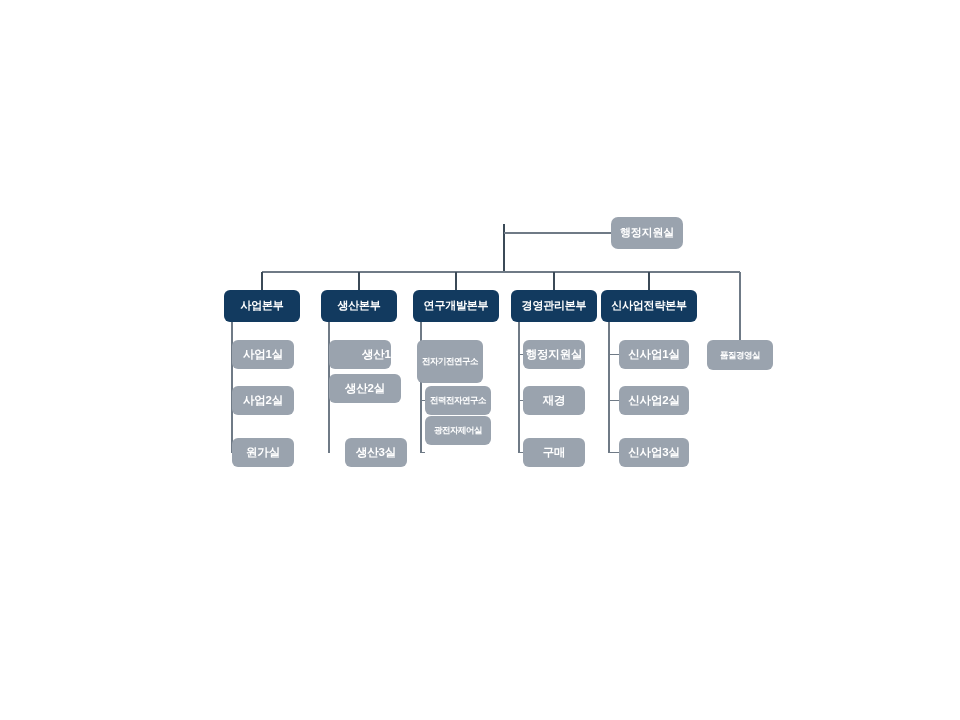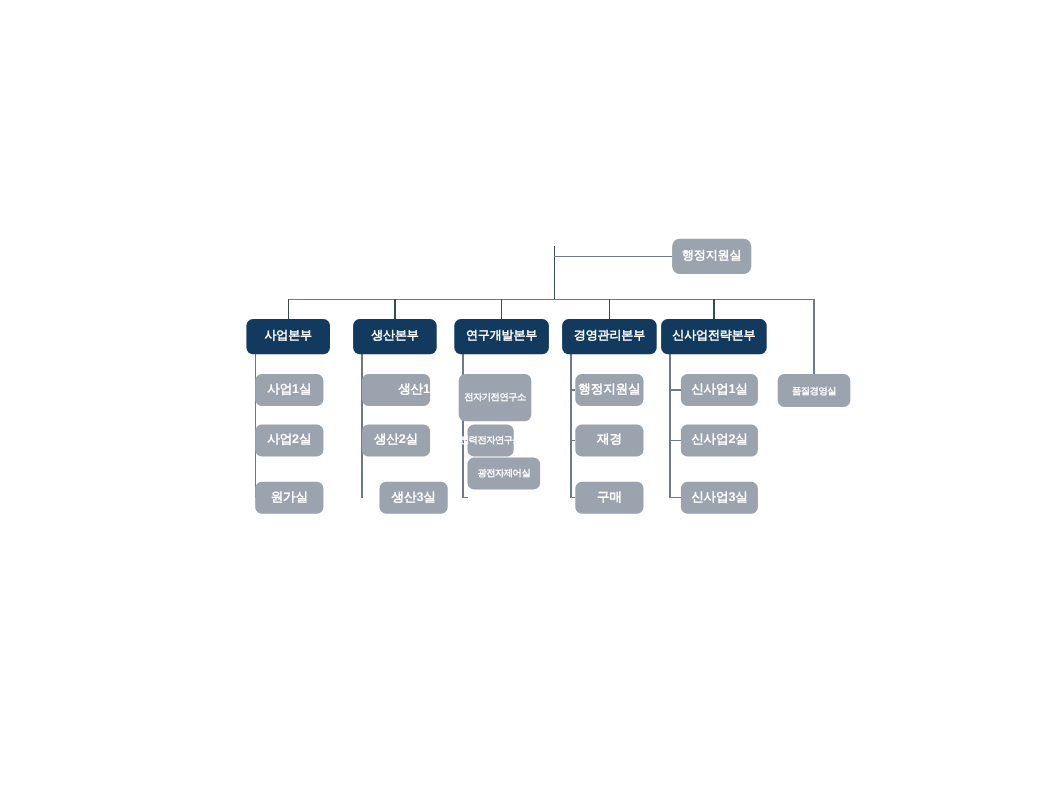--- a/index.html
+++ b/index.html
@@ -128,33 +128,33 @@
       </div>
       <div class="node unit" style="left: 232px; top: 438px; width: 62px; height: 29px;">
         <span>원가실</span>
       </div>
       <div class="node division" style="left: 321px; top: 290px; width: 76px; height: 32px;">
         <span>생산본부</span>
       </div>
       <div class="node unit" style="left: 329px; top: 340px; width: 62px; height: 29px; padding-left: 44px;">
         <span>생산1실</span>
       </div>
-      <div class="node unit" style="left: 329px; top: 386px; width: 62px; height: 29px;">
+      <div class="node unit" style="left: 329px; top: 374px; width: 72px; height: 29px;">
         <span>생산2실</span>
       </div>
       <div class="node unit" style="left: 345px; top: 438px; width: 62px; height: 29px;">
         <span>생산3실</span>
       </div>
       <div class="node division" style="left: 413px; top: 290px; width: 86px; height: 32px;">
         <span>연구개발본부</span>
       </div>
       <div class="node unit tight" style="left: 417px; top: 340px; width: 66px; height: 43px;">
         <span>전자기전연구소</span>
       </div>
-      <div class="node unit tight" style="left: 425px; top: 386px; width: 42px; height: 29px;">
+      <div class="node unit tight" style="left: 425px; top: 386px; width: 66px; height: 29px;">
         <span>전력전자연구소</span>
       </div>
       <div class="node unit tight" style="left: 425px; top: 416px; width: 66px; height: 29px;">
         <span>광전자제어실</span>
       </div>
       <div class="node division" style="left: 511px; top: 290px; width: 86px; height: 32px;">
         <span>경영관리본부</span>
       </div>
       <div class="node unit" style="left: 523px; top: 340px; width: 62px; height: 29px;">
         <span>행정지원실</span>

